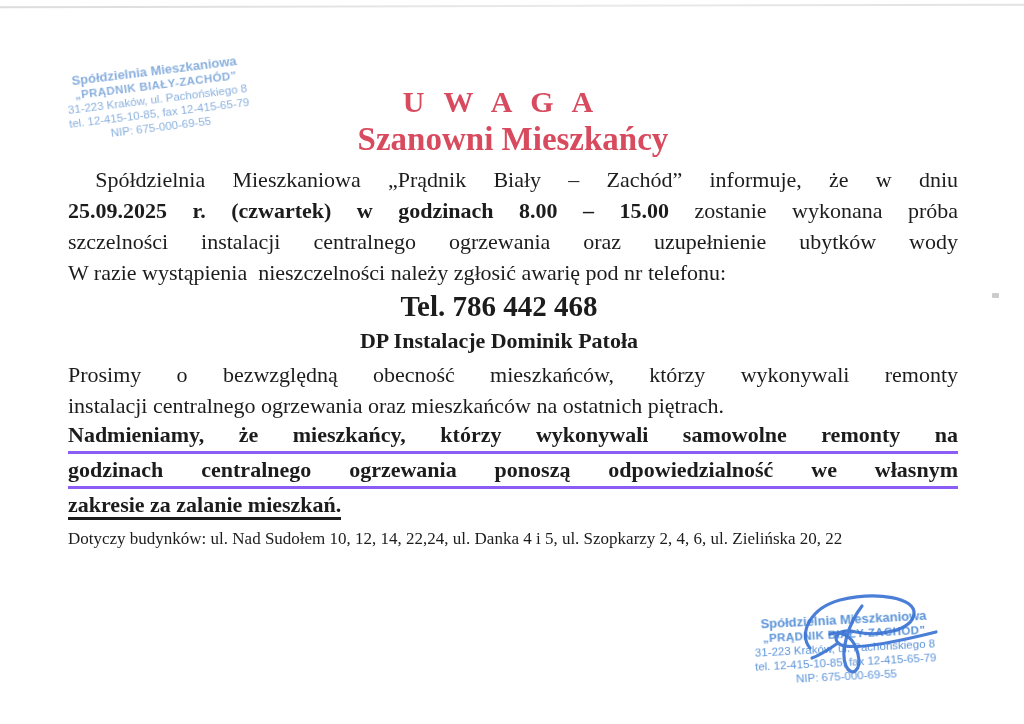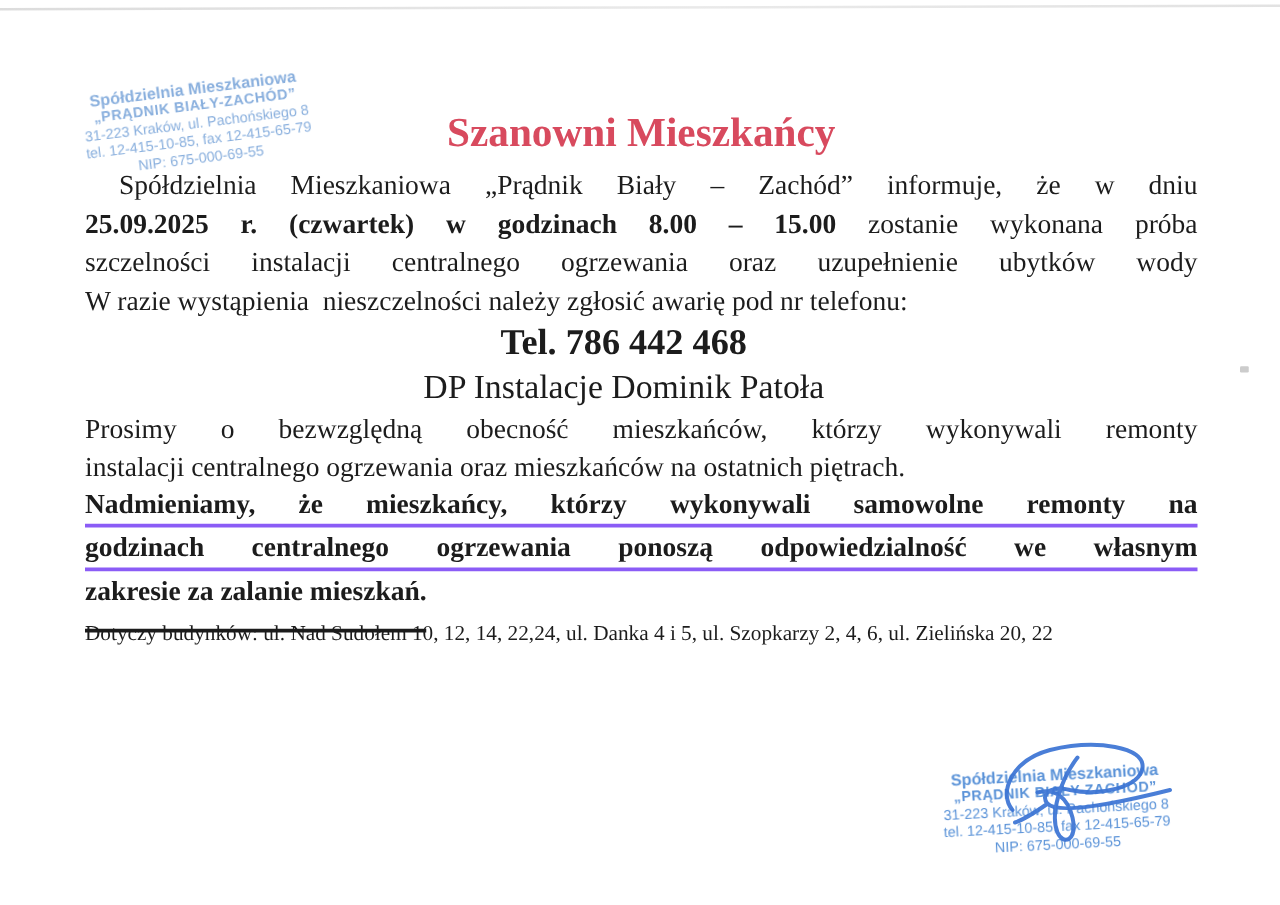--- a/index.html
+++ b/index.html
@@ -29,29 +29,29 @@
   .h1 { font-size:30px; line-height:32px; letter-spacing:6px; transform:translateX(-12px); }
   .h2 { font-size:33px; line-height:38px; margin-top:2px; }
 
   .body-text { font-size:22px; }
   .line { white-space:pre-wrap; line-height:31px; }
   .just { text-align:justify; text-align-last:justify; }
   .p1 { margin-top:6px; }
   .b { font-weight:700; }
 
   .tel   { font-size:29px; font-weight:700; text-align:center; line-height:33px; margin-top:2px; transform:translateX(-14px); }
-  .comp  { font-size:27px; font-weight:400; text-align:center; line-height:36px; transform:translateX(-14px); }
+  .comp  { font-size:22px; font-weight:700; text-align:center; line-height:36px; transform:translateX(-14px); }
 
   .p4 .line {
     font-weight:700; line-height:27px;
     border-bottom:3px solid #8b5cf6;
     padding-bottom:3px; margin-bottom:2px;
   }
   .p4 .last { border-bottom:none; display:block; }
-  .p4 .last span { border-bottom:3px solid #1c1c1c; padding-bottom:18px; }
+  .p4 .last span { border-bottom:3px solid #1c1c1c; padding-bottom:0; }
 
   .footer-small { margin-top:7px; font-size:17px; line-height:21px; }
   .footer-date  { font-size:15px; line-height:19px; }
 
   
   .stamp {
     position:absolute; text-align:center;
     font-family:"Liberation Sans", sans-serif;
     font-size:11.5px; line-height:14px;
   }
@@ -78,20 +78,21 @@
 
 <div class="stamp stamp-tl">
   <div class="l1">Spółdzielnia Mieszkaniowa</div>
   <div class="l2">„PRĄDNIK BIAŁY-ZACHÓD”</div>
   <div>31-223 Kraków, ul. Pachońskiego 8</div>
   <div>tel. 12-415-10-85, fax 12-415-65-79</div>
   <div>NIP: 675-000-69-55</div>
 </div>
 
 <div class="content">
+  <div class="h-red h1">U W A G A</div>
   <div class="h-red h2">Szanowni Mieszkańcy</div>
 
   <div class="body-text p1">
     <div class="line just"> Spółdzielnia Mieszkaniowa „Prądnik Biały – Zachód” informuje, że w dniu</div>
     <div class="line just"><span class="b">25.09.2025 r. (czwartek) w godzinach 8.00 – 15.00</span><span> zostanie wykonana próba</span></div>
     <div class="line just">szczelności instalacji centralnego ogrzewania oraz uzupełnienie ubytków wody</div>
   </div>
 
   <div class="body-text">
     <div class="line">W razie wystąpienia  nieszczelności należy zgłosić awarię pod nr telefonu:</div>

